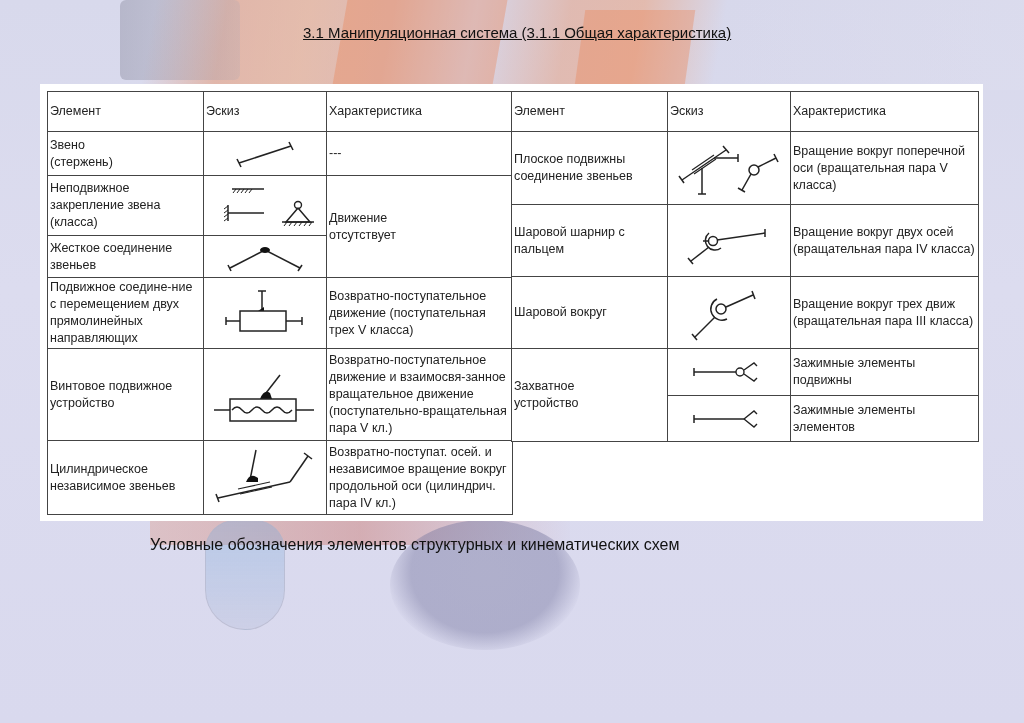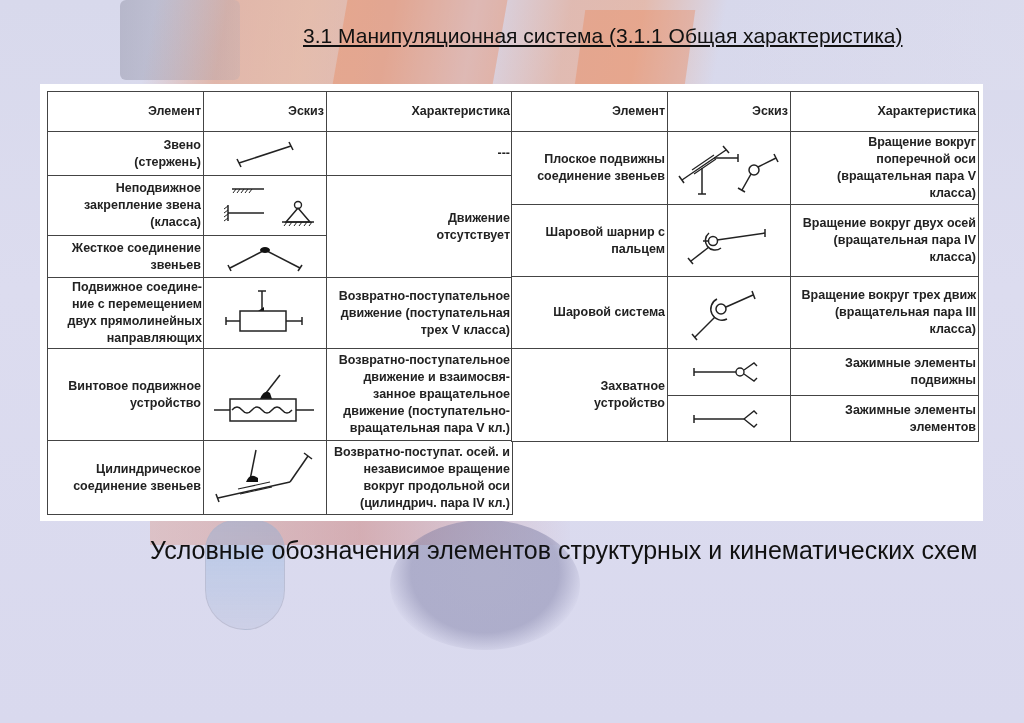--- a/index.html
+++ b/index.html
@@ -25,43 +25,43 @@
     background: radial-gradient(ellipse at 50% 40%, rgba(140,140,175,0.55) 0%, rgba(120,120,160,0.45) 55%, rgba(200,200,225,0.0) 75%);
   }
   .bg-hand {
     left: 205px; top: 520px; width: 80px; height: 110px; border-radius: 30px 30px 40px 40px;
     border: 1px solid rgba(180,180,200,0.6);
     background: linear-gradient(180deg, rgba(120,170,220,0.35), rgba(170,180,210,0.25));
   }
 
   .title {
     position: absolute; left: 303px; top: 24px;
-    font-size: 21px; color: #111; text-decoration: underline;
+    font-size: 15px; color: #111; text-decoration: underline;
     white-space: nowrap;
   }
   .panel {
     position: absolute; left: 40px; top: 84px; width: 943px; height: 437px;
     background: #ffffff;
   }
   table.sym {
     position: absolute; border-collapse: collapse; background: #fff;
     font-size: 12.5px; color: #222; table-layout: fixed;
   }
   table.sym td, table.sym th {
-    border: 1.2px solid #444; text-align: right; vertical-align: middle;
-    font-weight: bold; line-height: 17px; padding: 0 2px;
+    border: 1.2px solid #444; text-align: left; vertical-align: middle;
+    font-weight: normal; line-height: 17px; padding: 0 2px;
   }
   table.sym th { font-size: 12.5px; }
   .left-table { left: 7px; top: 7px; width: 465px; }
   .right-table { left: 471px; top: 7px; width: 467px; }
   td.sk { padding: 0; }
   td.sk svg { display: block; margin: 0 auto; }
   .caption {
     position: absolute; left: 150px; top: 536px;
-    font-size: 25px; color: #111; white-space: nowrap;
+    font-size: 16px; color: #111; white-space: nowrap;
   }
 </style>
 </head>
 <body>
 
 <div class="bg-layer bg-top"></div>
 <div class="bg-layer bg-mech1"></div>
 <div class="bg-layer bg-mech2"></div>
 <div class="bg-layer bg-mech3"></div>
 <div class="bg-layer bg-bottom-orange"></div>
@@ -166,21 +166,21 @@
           <path d="M50,34 Q54,24 60,28 L62,34 Z" fill="#111"></path>
           <rect x="20" y="34" width="66" height="22" fill="#fff" stroke="#222" stroke-width="1.5"></rect>
           <path d="M22,45 q5,-6 10,0 t10,0 t10,0 t10,0 t10,0 t10,0" fill="none" stroke="#222" stroke-width="1.4"></path>
           <line x1="4" y1="45" x2="20" y2="45" stroke="#222" stroke-width="1.5"></line>
           <line x1="86" y1="45" x2="104" y2="45" stroke="#222" stroke-width="1.5"></line>
         </svg>
       </td>
       <td>Возвратно-поступательное движение и взаимосвя-занное вращательное движение (поступательно-вращательная пара V кл.)</td>
     </tr>
     <tr style="height:74px">
-      <td><span style="display:inline-block;width:140px">Цилиндрическое соединение звеньев</span></td>
+      <td><span style="display:inline-block;width:140px">Цилиндрическое независимое звеньев</span></td>
       <td class="sk">
         <svg width="110" height="64">
           <line x1="40" y1="34" x2="46" y2="4" stroke="#222" stroke-width="1.5"></line>
           <path d="M36,36 Q40,26 48,32 L48,36 Z" fill="#111"></path>
           <line x1="8" y1="52" x2="80" y2="36" stroke="#222" stroke-width="1.5"></line>
           <line x1="28" y1="43" x2="60" y2="36" stroke="#222" stroke-width="1.2"></line>
           <line x1="30" y1="48" x2="62" y2="41" stroke="#222" stroke-width="1.2"></line>
           <line x1="80" y1="36" x2="98" y2="10" stroke="#222" stroke-width="1.5"></line>
           <line x1="94" y1="7" x2="102" y2="13" stroke="#222" stroke-width="1.5"></line>
           <line x1="6" y1="48" x2="9" y2="56" stroke="#222" stroke-width="1.5"></line>
@@ -234,21 +234,21 @@
           <line x1="24" y1="30" x2="30" y2="30" stroke="#222" stroke-width="1.5"></line>
           <line x1="38" y1="29" x2="86" y2="22" stroke="#222" stroke-width="1.5"></line>
           <line x1="86" y1="18" x2="86" y2="26" stroke="#222" stroke-width="1.5"></line>
           <line x1="30" y1="36" x2="12" y2="50" stroke="#222" stroke-width="1.5"></line>
           <line x1="9" y1="47" x2="14" y2="53" stroke="#222" stroke-width="1.5"></line>
         </svg>
       </td>
       <td>Вращение вокруг двух осей (вращательная пара IV класса)</td>
     </tr>
     <tr style="height:72px">
-      <td>Шаровой система</td>
+      <td>Шаровой вокруг</td>
       <td class="sk">
         <svg width="100" height="60">
           <circle cx="42" cy="26" r="5" fill="#fff" stroke="#222" stroke-width="1.5"></circle>
           <path d="M38,16 A10,10 0 1,0 48,36" fill="none" stroke="#222" stroke-width="1.5"></path>
           <line x1="47" y1="24" x2="74" y2="12" stroke="#222" stroke-width="1.5"></line>
           <line x1="73" y1="8" x2="76" y2="16" stroke="#222" stroke-width="1.5"></line>
           <line x1="36" y1="34" x2="16" y2="54" stroke="#222" stroke-width="1.5"></line>
           <line x1="13" y1="51" x2="18" y2="57" stroke="#222" stroke-width="1.5"></line>
         </svg>
       </td>

